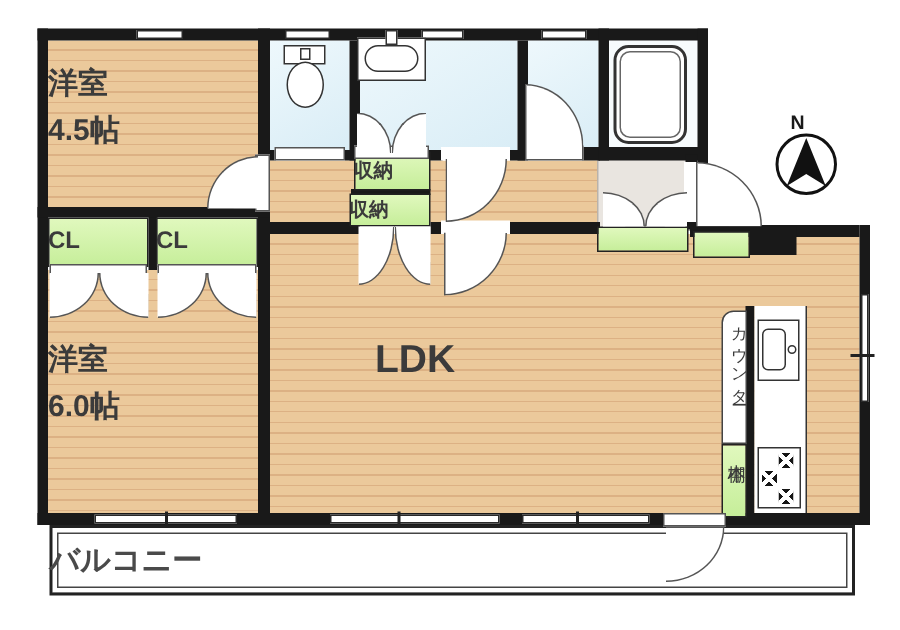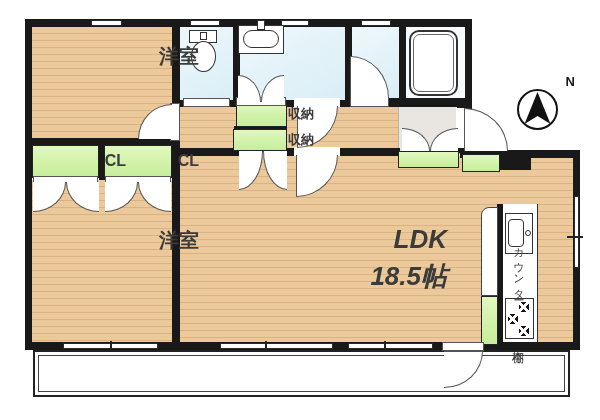--- a/index.html
+++ b/index.html
@@ -15,21 +15,21 @@
   .win{position:absolute;background:#fff;border:1px solid #2a2a2a;box-sizing:border-box;}
   .band{position:absolute;background:#fff;border:1px solid #555;box-sizing:border-box;}
   .gap{position:absolute;background:#fff;}
   .arc{position:absolute;background:#fff;box-sizing:border-box;}
   .arc.tl{border-radius:100% 0 0 0;border-top:1.5px solid #555;border-left:1.5px solid #555;}
   .arc.tr{border-radius:0 100% 0 0;border-top:1.5px solid #555;border-right:1.5px solid #555;}
   .arc.br{border-radius:0 0 100% 0;border-bottom:1.5px solid #555;border-right:1.5px solid #555;}
   .arc.bl{border-radius:0 0 0 100%;border-bottom:1.5px solid #555;border-left:1.5px solid #555;}
   .leaf-l{border-left:1.5px solid #555 !important;}
   .leaf-t{border-top:1.5px solid #555 !important;}
-  .lbl{position:absolute;color:#3b3b3b;text-align:right;line-height:1.25;margin-left:27px;}
+  .lbl{position:absolute;color:#3b3b3b;text-align:left;line-height:1.25;}
   .fixture{position:absolute;background:#fff;border:1.5px solid #333;box-sizing:border-box;}
   .thin{border-width:1px;}
   .vtext{writing-mode:vertical-rl;text-orientation:mixed;letter-spacing:1px;}
   .burner{position:absolute;width:10px;height:10px;border-radius:2px;
     background:linear-gradient(45deg,transparent 40%,#fff 40%,#fff 60%,transparent 60%),
                linear-gradient(-45deg,transparent 40%,#fff 40%,#fff 60%,transparent 60%),#161616;}
   .tick{position:absolute;background:#222;}
   .balc{position:absolute;background:#fff;border:2px solid #222;box-shadow:inset 0 0 0 3px #fff,inset 0 0 0 4px #444;box-sizing:border-box;}
   .compass{position:absolute;border:2px solid #111;border-radius:50%;background:#fff;box-sizing:border-box;}
 </style>
@@ -146,28 +146,30 @@
   <div class="burner" style="left:519px;top:326px;"></div>
 
   <div class="lbl" style="left:527px;top:74px;width:21px;font-size:13px;font-weight:bold;color:#1a1a1a;">N</div>
   <div class="compass" style="left:517px;top:89px;width:41px;height:41px;"></div>
   <svg class="abs" style="left:517px;top:89px;" width="41" height="41" viewBox="0 0 41 41">
     <polygon points="20.5,3 7.5,35 20.5,27 33.5,35" fill="#111"></polygon>
   </svg>
 
   <div class="lbl" style="left:32px;top:44px;width:140px;font-size:20px;font-weight:600;">
     <div>洋室</div>
+    <div style="margin-top:6px;">4.5帖</div>
   </div>
   <div class="lbl" style="left:32px;top:228px;width:140px;font-size:20px;font-weight:600;">
     <div>洋室</div>
+    <div style="margin-top:6px;">6.0帖</div>
   </div>
-  <div class="lbl" style="left:250px;top:223px;width:170px;font-size:26px;font-weight:600;font-style:italic;">
+  <div class="lbl" style="left:250px;top:223px;width:170px;font-size:26px;font-weight:600;">
     <div>LDK</div>
-    <div style="margin-top:4px;">18.5帖</div>
   </div>
+  <div class="lbl" style="left:33px;top:362px;width:537px;font-size:20px;font-weight:600;color:#4a4a4a;">バルコニー</div>
   <div class="lbl" style="left:32px;top:151px;width:67px;font-size:16px;font-weight:600;">CL</div>
   <div class="lbl" style="left:104px;top:151px;width:68px;font-size:16px;font-weight:600;">CL</div>
   <div class="lbl" style="left:236px;top:106px;width:51px;font-size:13px;font-weight:600;">収納</div>
   <div class="lbl" style="left:233px;top:132px;width:54px;font-size:13px;font-weight:600;">収納</div>
   <div class="lbl vtext" style="left:482px;top:210px;height:85px;width:16px;font-size:11px;">カウンター</div>
   <div class="lbl vtext" style="left:482px;top:300px;height:43px;width:16px;font-size:12px;">本棚</div>
 
 </div>
 
 </body></html>

